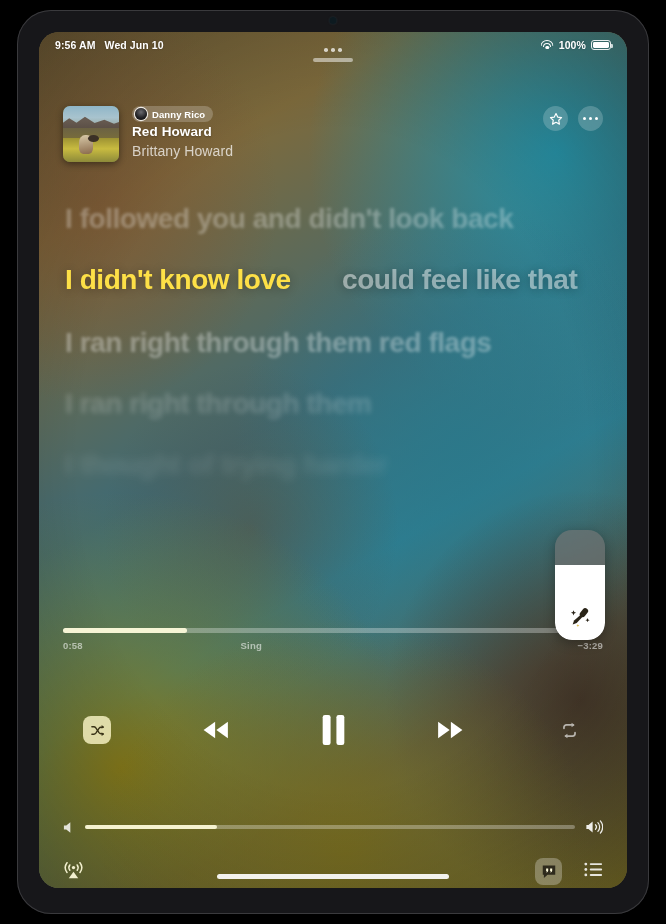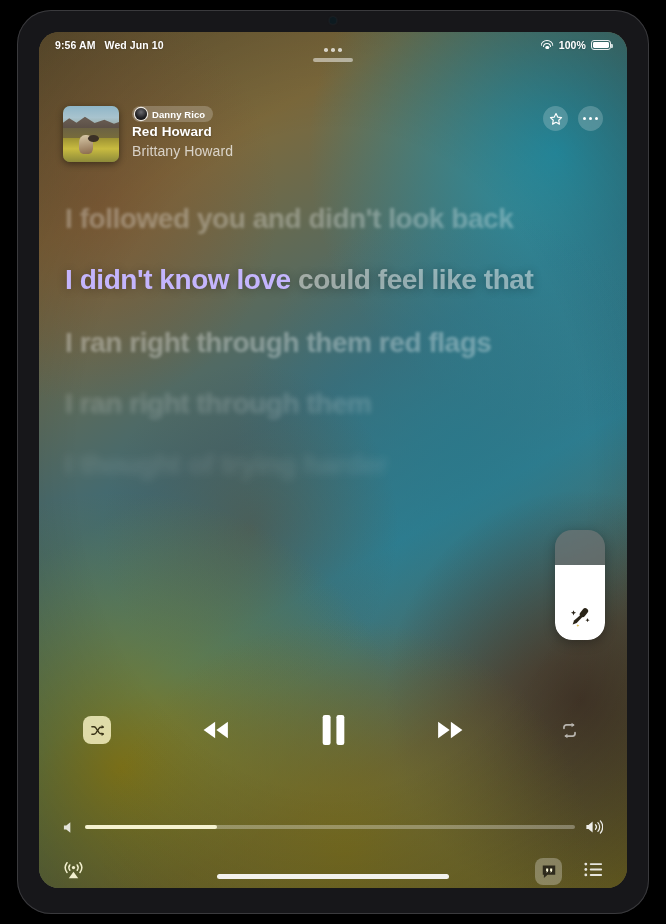--- a/index.html
+++ b/index.html
@@ -100,22 +100,22 @@
   #lyrics{ position:absolute; left:0; top:170px; width:100%; height:430px;
     padding:0 26px; z-index:10; overflow:hidden; }
   .lyric{ font-size:28px; font-weight:bold; line-height:1.18; letter-spacing:-.45px;
     margin-bottom:28px; }
   .lyric.past{ color:rgba(255,255,255,.3); filter:blur(1.4px); }
   .lyric.next{ color:rgba(255,255,255,.34); filter:blur(1.4px); }
   .lyric.future{ color:rgba(255,255,255,.2); filter:blur(2.6px); }
   .lyric.faded{ color:rgba(255,255,255,.12); filter:blur(4.5px); }
   .lyric.active{ filter:none; margin-bottom:30px;
     text-shadow:0 1px 10px rgba(0,0,0,.3); }
-  .lyric.active .sung{ color:#c4b5fd; }
-  .lyric.active .unsung{ color:rgba(255,255,255,.48); }
+  .lyric.active .sung{ color:#fde047; }
+  .lyric.active .unsung{ color:rgba(255,255,255,.48);margin-left:44px; }
 
   
   #sing-slider{ position:absolute; right:22px; top:498px; width:50px; height:110px;
     border-radius:17px; overflow:hidden; background:rgba(120,120,120,.62);
     backdrop-filter:blur(10px); box-shadow:0 3px 12px rgba(0,0,0,.3); z-index:22; }
   #sing-fill{ position:absolute; left:0; bottom:0; width:100%; height:68%;
     background:#fff; border-radius:0 0 17px 17px; }
   #sing-icon{ position:absolute; left:0; bottom:10px; width:100%;
     display:flex; align-items:center; justify-content:center; }
 
@@ -252,20 +252,30 @@
             <rect x="17.2" y="6.4" width="6.6" height="11.4" rx="3.3" transform="rotate(38 20.5 12.1)"></rect>
             <path d="M16.9 14.6 L9.2 21.0 L7.6 25.6 L12.2 24.0 L19.0 16.9 Z"></path>
             <path d="M8.6 9.4l.85 2.1 2.1.85-2.1.85-.85 2.1-.85-2.1-2.1-.85 2.1-.85z"></path>
             <path d="M24.6 18.4l.7 1.7 1.7.7-1.7.7-.7 1.7-.7-1.7-1.7-.7 1.7-.7z"></path>
           </g>
           <path d="M13.6 25.2l.5 1.25 1.25.5-1.25.5-.5 1.25-.5-1.25-1.25-.5 1.25-.5z" fill="#d8b33a"></path>
         </svg>
       </div>
     </div>
 
+    <div id="progress-wrap">
+      <div id="prog-track">
+        <div id="prog-fill" style="width: 23%;"></div>
+      </div>
+      <div id="prog-labels">
+        <span>0:58</span>
+        <span id="prog-mid">Sing</span>
+        <span id="prog-right">−3:29</span>
+      </div>
+    </div>
 
     <div id="transport">
       <div id="shuffle-btn" class="t-btn">
         <svg width="15" height="15" viewBox="0 0 24 24">
           <g fill="none" stroke="#3a3418" stroke-width="2.3" stroke-linecap="round" stroke-linejoin="round">
             <path d="M3 6h3.2c1.4 0 2.3.8 3.1 1.9l5.1 7.4c.8 1.1 1.7 1.8 3.1 1.8H21"></path>
             <path d="M3 17.9h3.2c1.4 0 2.3-.7 3.1-1.8l5.1-7.4c.8-1.1 1.7-1.9 3.1-1.9H21"></path>
           </g>
           <path d="M18.6 3.2 22.6 6.2 18.6 9.2z" fill="#3a3418"></path>
           <path d="M18.6 14.8 22.6 17.8 18.6 20.8z" fill="#3a3418"></path>

